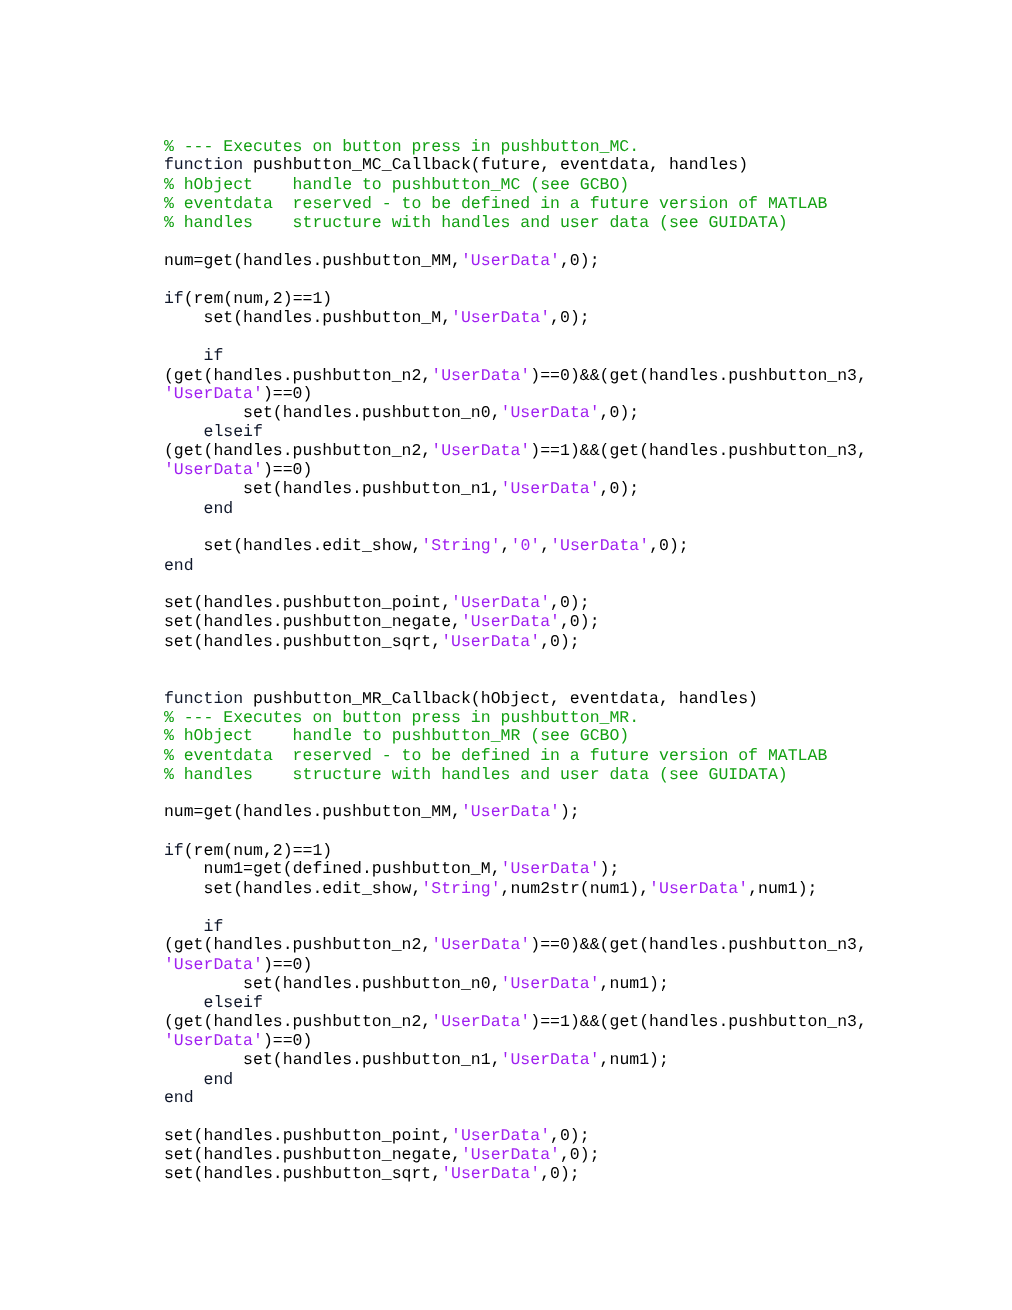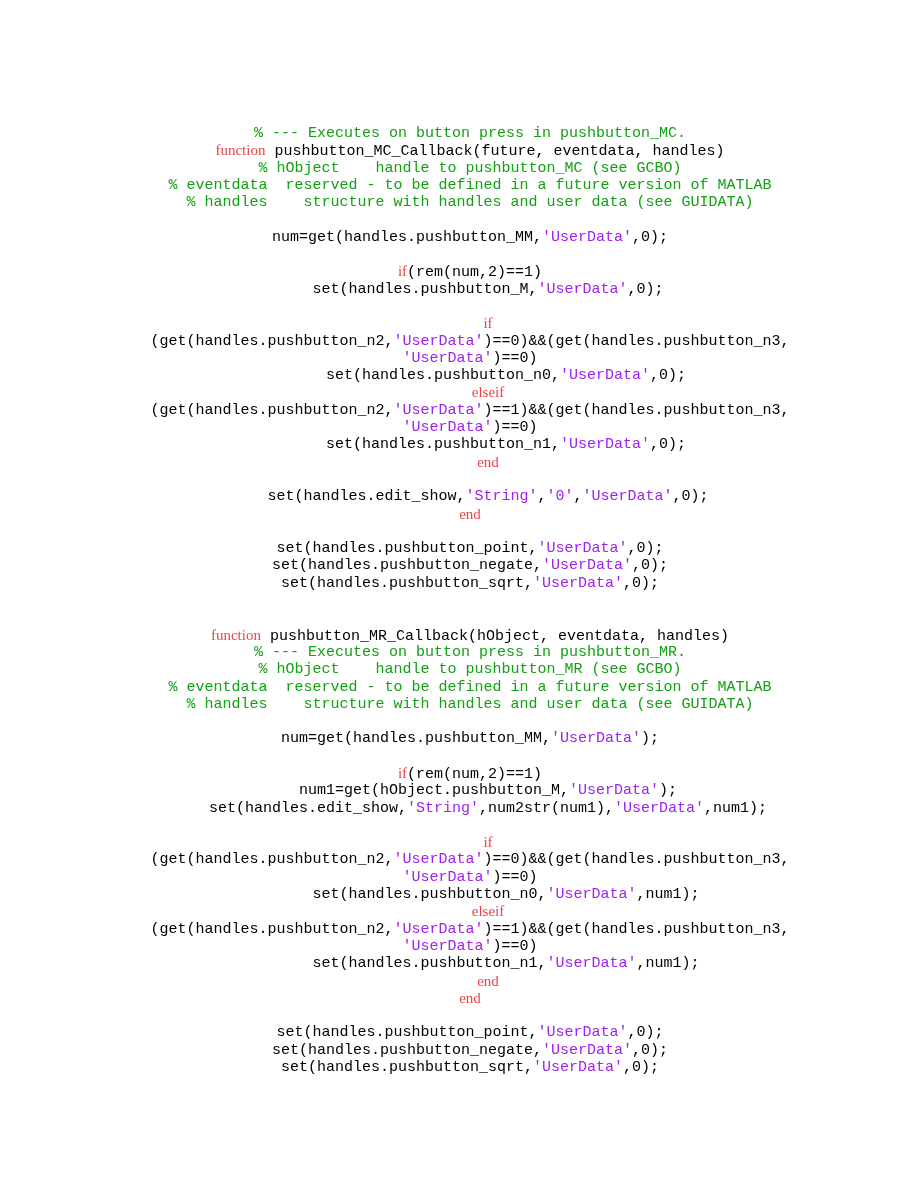--- a/index.html
+++ b/index.html
@@ -10,39 +10,38 @@
   }
   body {
     width: 920px;
     height: 1191px;
     position: relative;
     overflow: hidden;
     font-family: "Liberation Mono", "DejaVu Sans Mono", monospace;
   }
   #code-listing {
     position: absolute;
-    left: 120px;
+    left: 149px;
     top: 125px;
     width: 700px;
-    text-align: center;
   }
   .code-line {
     font-family: "Liberation Mono", "DejaVu Sans Mono", monospace;
     font-size: 15px;
     line-height: 17.3px;
     height: 17.3px;
     white-space: pre;
     color: #000000;
     letter-spacing: 0px;
   }
   .code-line.blank {
     color: transparent;
   }
   .tok-comment { color: #13a013; }
-  .tok-keyword { color: #ef4444; font-family: Liberation Serif, serif; }
+  .tok-keyword { color: #0f172a; }
   .tok-string  { color: #a020f0; }
   .tok-plain   { color: #000000; }
 </style>
 </head>
 <body>
 
 <div id="code-listing">
     <div class="code-line"><span class="tok-comment">% --- Executes on button press in pushbutton_MC.</span></div>
     <div class="code-line"><span class="tok-keyword">function</span><span class="tok-plain"> pushbutton_MC_Callback(future, eventdata, handles)</span></div>
     <div class="code-line"><span class="tok-comment">% hObject    handle to pushbutton_MC (see GCBO)</span></div>
@@ -74,21 +73,21 @@
     <div class="code-line blank"><span class="tok-plain"></span>&nbsp;</div>
     <div class="code-line"><span class="tok-keyword">function</span><span class="tok-plain"> pushbutton_MR_Callback(hObject, eventdata, handles)</span></div>
     <div class="code-line"><span class="tok-comment">% --- Executes on button press in pushbutton_MR.</span></div>
     <div class="code-line"><span class="tok-comment">% hObject    handle to pushbutton_MR (see GCBO)</span></div>
     <div class="code-line"><span class="tok-comment">% eventdata  reserved - to be defined in a future version of MATLAB</span></div>
     <div class="code-line"><span class="tok-comment">% handles    structure with handles and user data (see GUIDATA)</span></div>
     <div class="code-line blank"><span class="tok-plain"></span>&nbsp;</div>
     <div class="code-line"><span class="tok-plain">num=get(handles.pushbutton_MM,</span><span class="tok-string">'UserData'</span><span class="tok-plain">);</span></div>
     <div class="code-line blank"><span class="tok-plain"></span>&nbsp;</div>
     <div class="code-line"><span class="tok-keyword">if</span><span class="tok-plain">(rem(num,2)==1)</span></div>
-    <div class="code-line"><span class="tok-plain">    </span><span class="tok-plain">num1=get(hObject.pushbutton_M,</span><span class="tok-string">'UserData'</span><span class="tok-plain">);</span></div>
+    <div class="code-line"><span class="tok-plain">    </span><span class="tok-plain">num1=get(defined.pushbutton_M,</span><span class="tok-string">'UserData'</span><span class="tok-plain">);</span></div>
     <div class="code-line"><span class="tok-plain">    </span><span class="tok-plain">set(handles.edit_show,</span><span class="tok-string">'String'</span><span class="tok-plain">,num2str(num1),</span><span class="tok-string">'UserData'</span><span class="tok-plain">,num1);</span></div>
     <div class="code-line blank"><span class="tok-plain"></span>&nbsp;</div>
     <div class="code-line"><span class="tok-plain">    </span><span class="tok-keyword">if</span></div>
     <div class="code-line"><span class="tok-plain">(get(handles.pushbutton_n2,</span><span class="tok-string">'UserData'</span><span class="tok-plain">)==0)&amp;&amp;(get(handles.pushbutton_n3,</span></div>
     <div class="code-line"><span class="tok-string">'UserData'</span><span class="tok-plain">)==0)</span></div>
     <div class="code-line"><span class="tok-plain">        </span><span class="tok-plain">set(handles.pushbutton_n0,</span><span class="tok-string">'UserData'</span><span class="tok-plain">,num1);</span></div>
     <div class="code-line"><span class="tok-plain">    </span><span class="tok-keyword">elseif</span></div>
     <div class="code-line"><span class="tok-plain">(get(handles.pushbutton_n2,</span><span class="tok-string">'UserData'</span><span class="tok-plain">)==1)&amp;&amp;(get(handles.pushbutton_n3,</span></div>
     <div class="code-line"><span class="tok-string">'UserData'</span><span class="tok-plain">)==0)</span></div>
     <div class="code-line"><span class="tok-plain">        </span><span class="tok-plain">set(handles.pushbutton_n1,</span><span class="tok-string">'UserData'</span><span class="tok-plain">,num1);</span></div>

